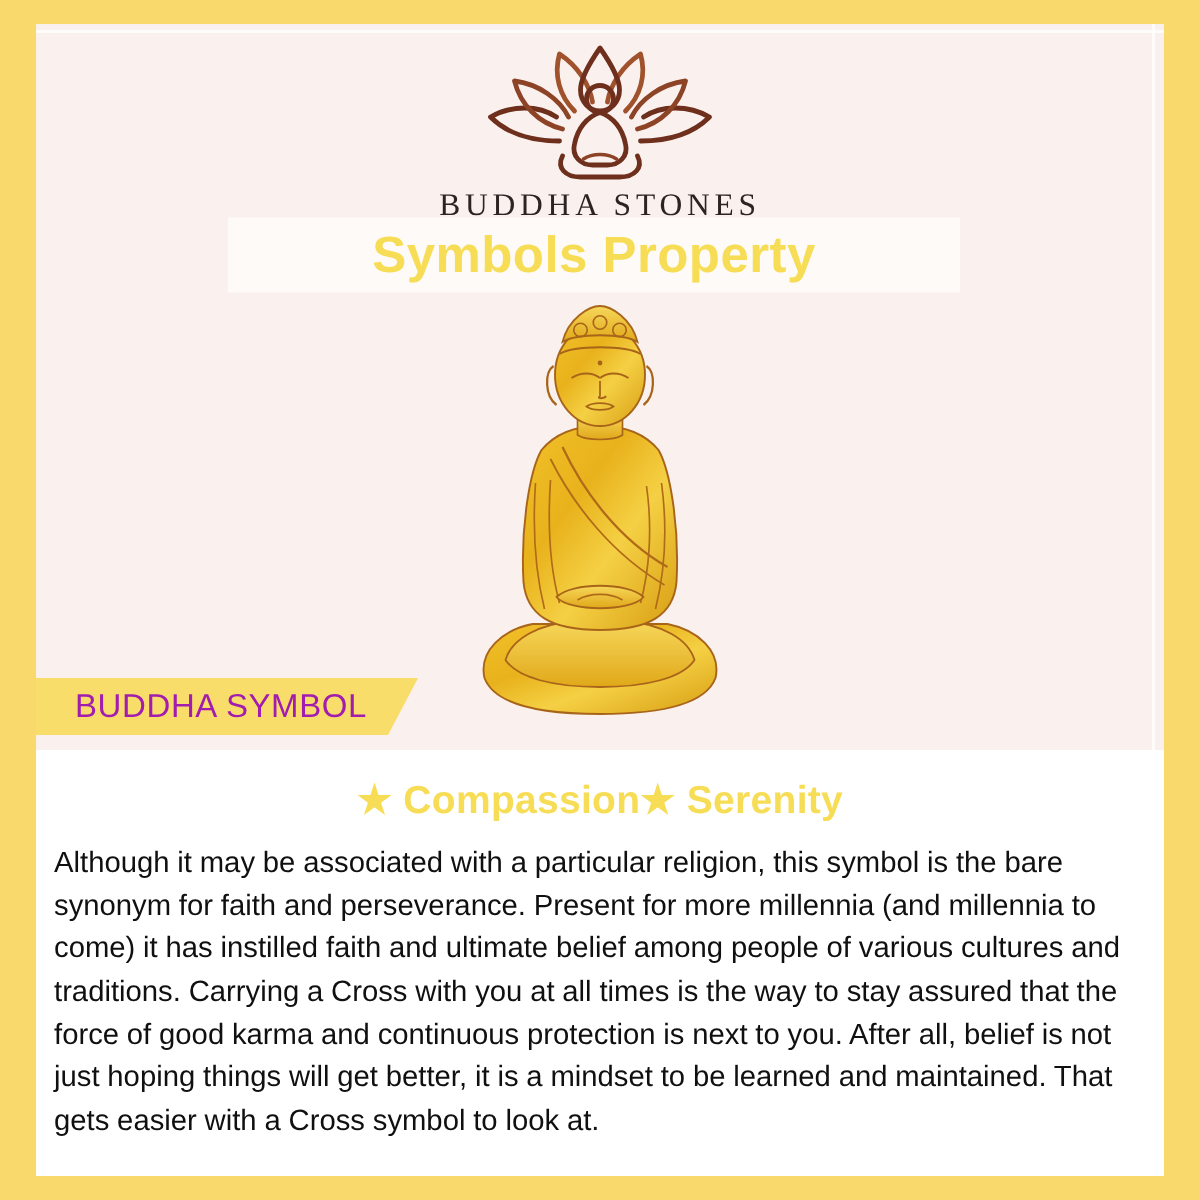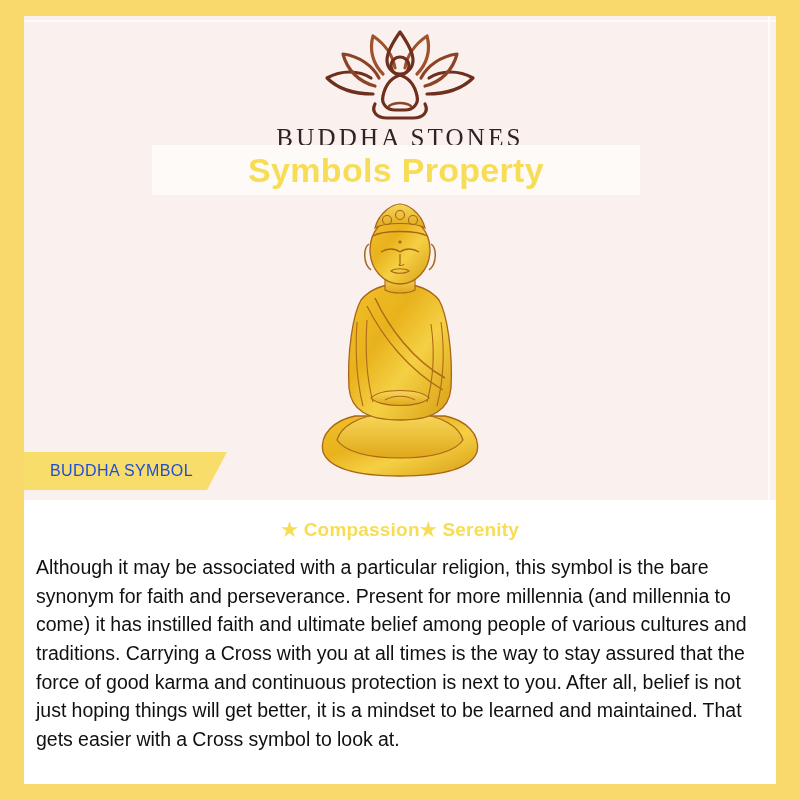--- a/index.html
+++ b/index.html
@@ -64,21 +64,21 @@
   .logo-mark {
     display: block;
     margin: 0 auto;
     width: 170px;
     height: 92px;
   }
   .logo-wordmark {
     display: block;
     margin: 4px auto 0;
     font-family: "Liberation Serif", serif;
-    font-size: 25px;
+    font-size: 21px;
     letter-spacing: 3.2px;
     color: #2e2322;
     font-weight: 400;
   }
 
   
   .title-banner {
     position: absolute;
     left: 128px;
     top: 129px;
@@ -119,40 +119,40 @@
     left: 0px;
     top: 436px;
     height: 38px;
     padding: 0 34px 0 26px;
     background: #f9dd6a;
     display: flex;
     align-items: center;
     clip-path: polygon(0 0, 100% 0, calc(100% - 20px) 100%, 0 100%);
   }
   .tag-text {
-    color: #1d4ed8;
-    font-size: 16px;
+    color: #a21caf;
+    font-size: 22px;
     letter-spacing: .4px;
     white-space: nowrap;
   }
 
   
   .panel {
     position: absolute;
     left: 0;
     top: 484px;
     width: 752px;
     height: 284px;
     background: #ffffff;
   }
 
   .subheads {
     margin: 18px 0 0 0;
     text-align: center;
-    font-size: 19px;
+    font-size: 26px;
     font-weight: bold;
     color: #f7dd55;
     letter-spacing: .2px;
     white-space: nowrap;
   }
 
   .body-copy {
     margin: 12px 12px 0 12px;
     font-size: 19.5px;
     line-height: 1.47;

